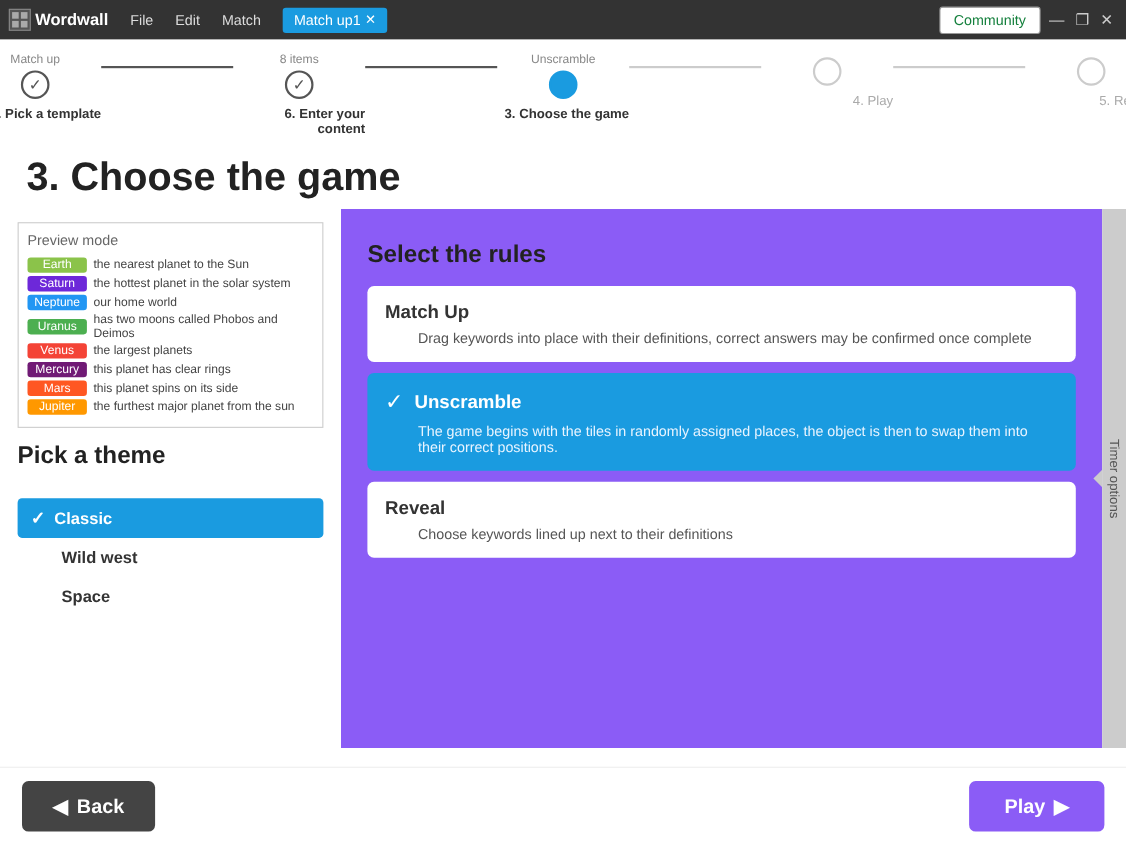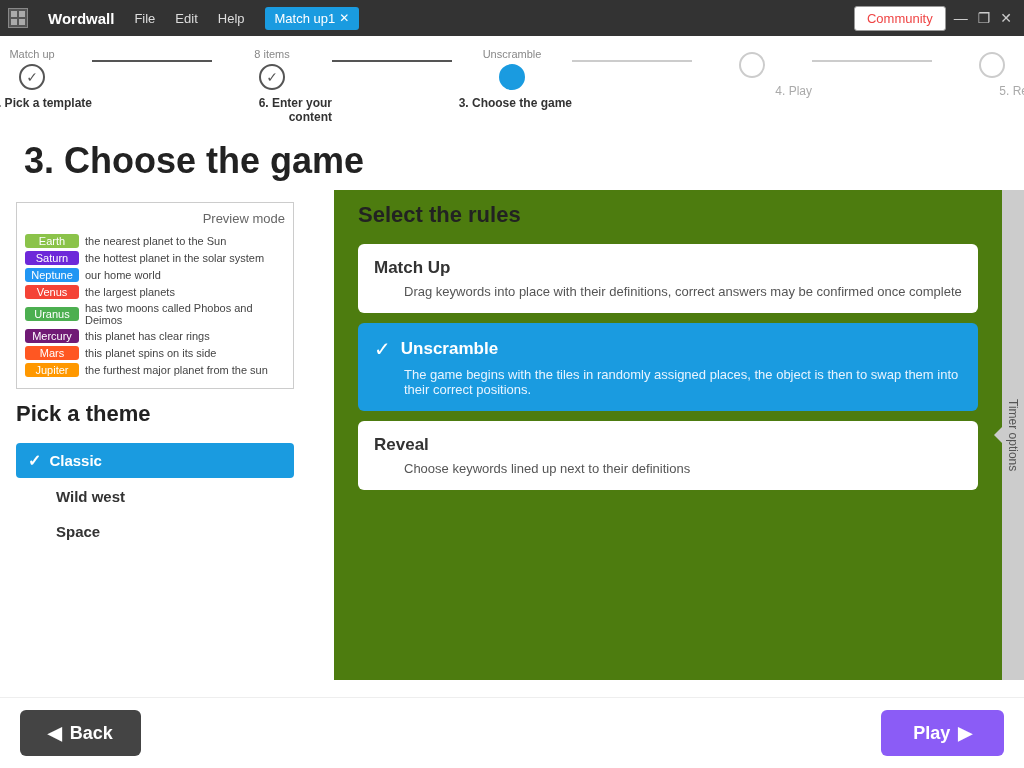--- a/index.html
+++ b/index.html
@@ -8,42 +8,42 @@
     
     .topbar {
       display: flex;
       align-items: center;
       background: #333;
       height: 36px;
       padding: 0 8px;
       gap: 12px;
     }
     .topbar-logo {
-      display: flex; align-items: center; gap: 20px;
+      display: flex; align-items: center; gap: 4px;
     }
     .logo-icon {
       width: 20px; height: 20px; background: #555; border: 1px solid #888;
       display: flex; align-items: center; justify-content: center;
       font-size: 10px; color: #fff;
     }
     .logo-text { color: #fff; font-size: 15px; font-weight: bold; }
     .topbar-menu { display: flex; gap: 4px; }
     .topbar-menu-item {
       color: #ddd; font-size: 13px; padding: 4px 8px; cursor: pointer;
       background: none; border: none;
     }
     .topbar-tab {
       background: #1a9be0; color: #fff; font-size: 13px; padding: 4px 10px;
       border-radius: 3px; display: flex; align-items: center; gap: 4px;
       cursor: pointer; border: none;
     }
     .topbar-tab .close-x { font-size: 12px; color: #fff; }
     .topbar-right { margin-left: auto; display: flex; align-items: center; gap: 4px; }
     .community-btn {
-      background: #fff; color: #ef4444; font-size: 13px; padding: 4px 12px;
+      background: #fff; color: #15803d; font-size: 13px; padding: 4px 12px;
       border: 1px solid #999; border-radius: 3px; cursor: pointer;
     }
     .window-controls { display: flex; gap: 2px; }
     .win-btn { background: none; border: none; color: #ccc; font-size: 14px; cursor: pointer; padding: 0 4px; }
 
     
     .progress-area {
       display: flex; justify-content: center; align-items: flex-start;
       padding: 12px 0 0 0; background: #fff;
     }
@@ -84,43 +84,43 @@
     }
 
     
     .left-panel {
       width: 310px; padding: 12px 16px; flex-shrink: 0;
     }
     .preview-box {
       border: 1px solid #ccc; background: #fff; padding: 8px; margin-bottom: 12px;
     }
     .preview-title {
-      font-size: 13px; color: #666; text-align: right; margin-bottom: 8px;
+      font-size: 13px; color: #666; text-align: left; margin-bottom: 8px;
     }
     .preview-row {
       display: flex; align-items: center; margin-bottom: 3px; gap: 6px;
     }
     .planet-tag {
       font-size: 11px; color: #fff; padding: 1px 6px; border-radius: 3px; min-width: 54px; text-align: center;
     }
     .preview-text { font-size: 11px; color: #444; }
 
     .theme-section { }
-    .theme-title { font-size: 22px; font-weight: bold; color: #222; margin-bottom: 16px; }
+    .theme-title { font-size: 22px; font-weight: bold; color: #222; margin-bottom: 26px; }
     .theme-item {
       display: flex; align-items: center; gap: 8px; padding: 8px 12px;
       cursor: pointer; font-size: 15px; font-weight: bold; border-radius: 4px; margin-bottom: 2px;
     }
     .theme-item.active { background: #1a9be0; color: #fff; }
     .theme-item.inactive { color: #333; }
     .theme-check { color: #fff; font-size: 16px; }
 
     
     .right-panel {
-      flex: 1; background: #4d7c0f; padding: 12px 24px; position: relative; overflow: hidden; margin-left: 24px;
+      flex: 1; background: #8b5cf6; padding: 28px 24px; position: relative; overflow: hidden;
     }
     .select-title { font-size: 22px; font-weight: bold; color: #222; margin-bottom: 16px; }
     .rule-card {
       background: #fff; border-radius: 6px; padding: 14px 16px; margin-bottom: 10px; cursor: pointer;
     }
     .rule-card.selected { background: #1a9be0; }
     .rule-card-header {
       display: flex; align-items: center; gap: 10px; margin-bottom: 6px;
     }
     .rule-check { color: #fff; font-size: 20px; }
@@ -172,21 +172,21 @@
         <rect x="9" y="1" width="6" height="6" fill="#aaa"></rect>
         <rect x="1" y="9" width="6" height="6" fill="#aaa"></rect>
         <rect x="9" y="9" width="6" height="6" fill="#aaa"></rect>
       </svg>
     </div>
     <span class="logo-text">Wordwall</span>
   </div>
   <div class="topbar-menu">
     <button class="topbar-menu-item">File</button>
     <button class="topbar-menu-item">Edit</button>
-    <button class="topbar-menu-item">Help</button>
+    <button class="topbar-menu-item">Match</button>
   </div>
   <button class="topbar-tab">
     <span>Match up1</span>
     <span class="close-x">✕</span>
   </button>
   <div class="topbar-right">
     <button class="community-btn">Community</button>
     <div class="window-controls">
       <button class="win-btn">—</button>
       <button class="win-btn">❐</button>
@@ -250,26 +250,26 @@
     </div>
           <div class="preview-row">
       <span class="planet-tag" style="background:#6d28d9">Saturn</span>
       <span class="preview-text">the hottest planet in the solar system</span>
     </div>
           <div class="preview-row">
       <span class="planet-tag" style="background:#2196f3">Neptune</span>
       <span class="preview-text">our home world</span>
     </div>
           <div class="preview-row">
+      <span class="planet-tag" style="background:#4caf50">Uranus</span>
+      <span class="preview-text">has two moons called Phobos and Deimos</span>
+    </div>
+          <div class="preview-row">
       <span class="planet-tag" style="background:#f44336">Venus</span>
       <span class="preview-text">the largest planets</span>
-    </div>
-          <div class="preview-row">
-      <span class="planet-tag" style="background:#4caf50">Uranus</span>
-      <span class="preview-text">has two moons called Phobos and Deimos</span>
     </div>
           <div class="preview-row">
       <span class="planet-tag" style="background:#701a75">Mercury</span>
       <span class="preview-text">this planet has clear rings</span>
     </div>
           <div class="preview-row">
       <span class="planet-tag" style="background:#ff5722">Mars</span>
       <span class="preview-text">this planet spins on its side</span>
     </div>
           <div class="preview-row">

